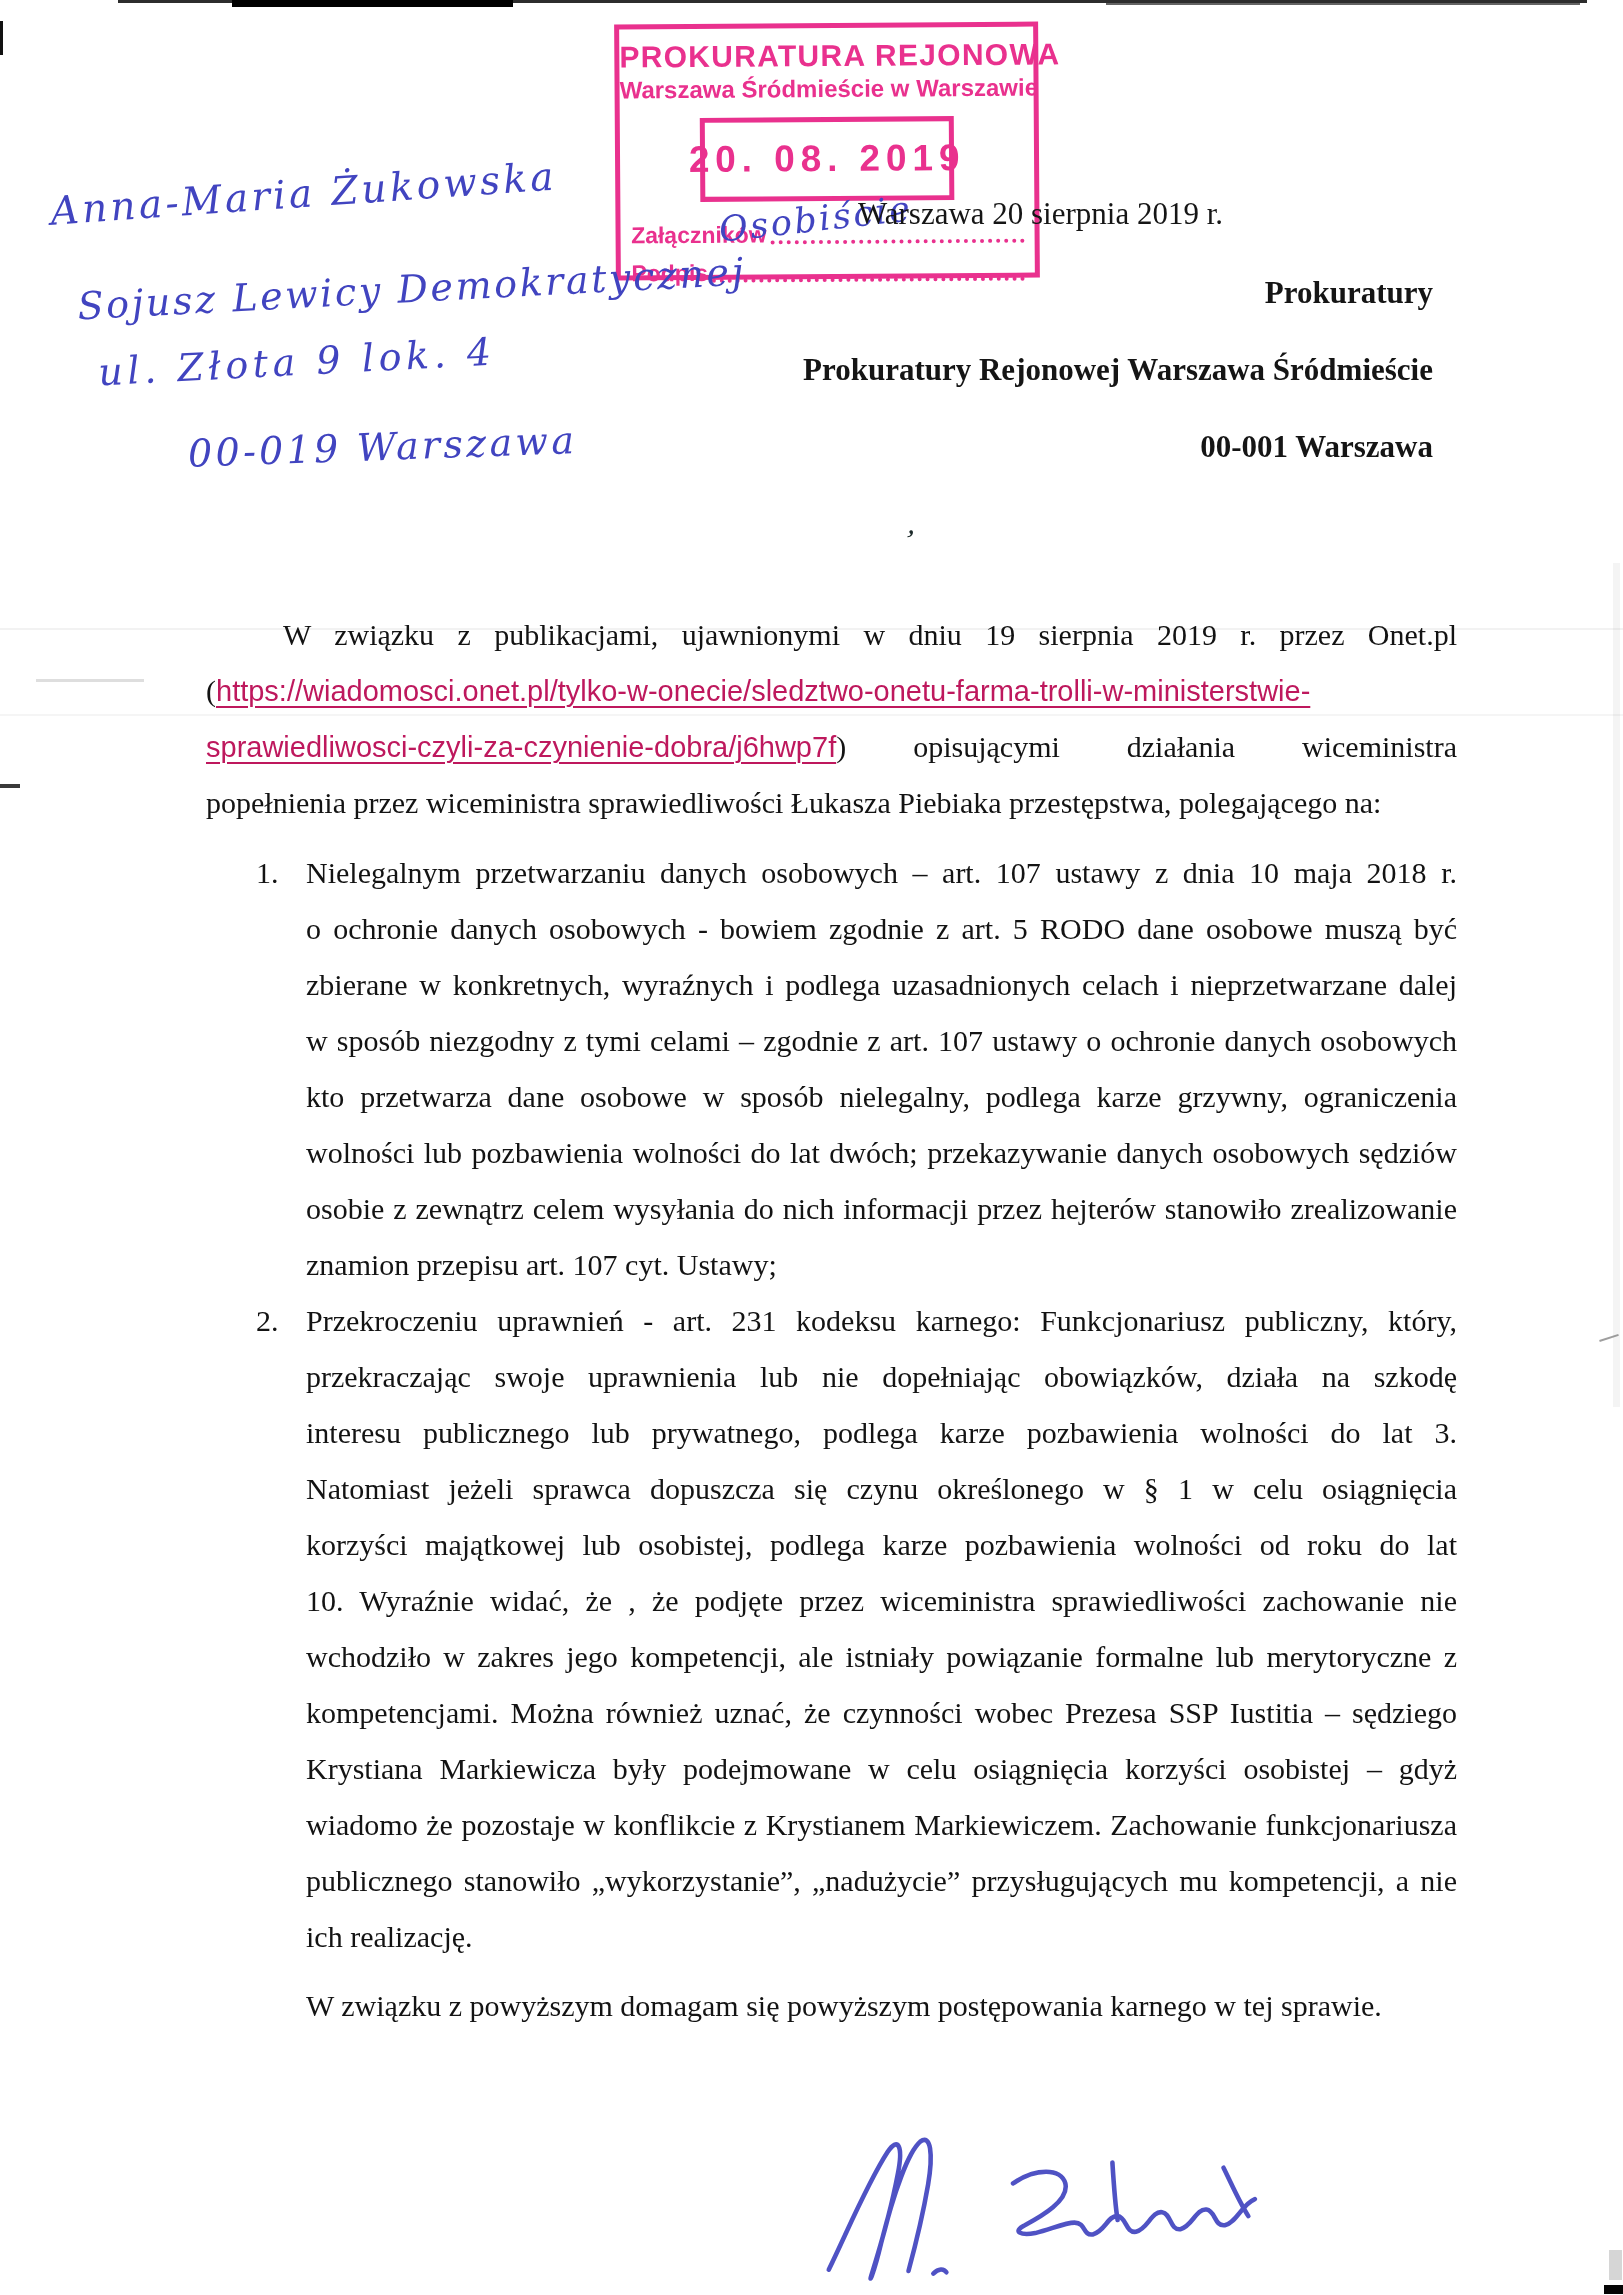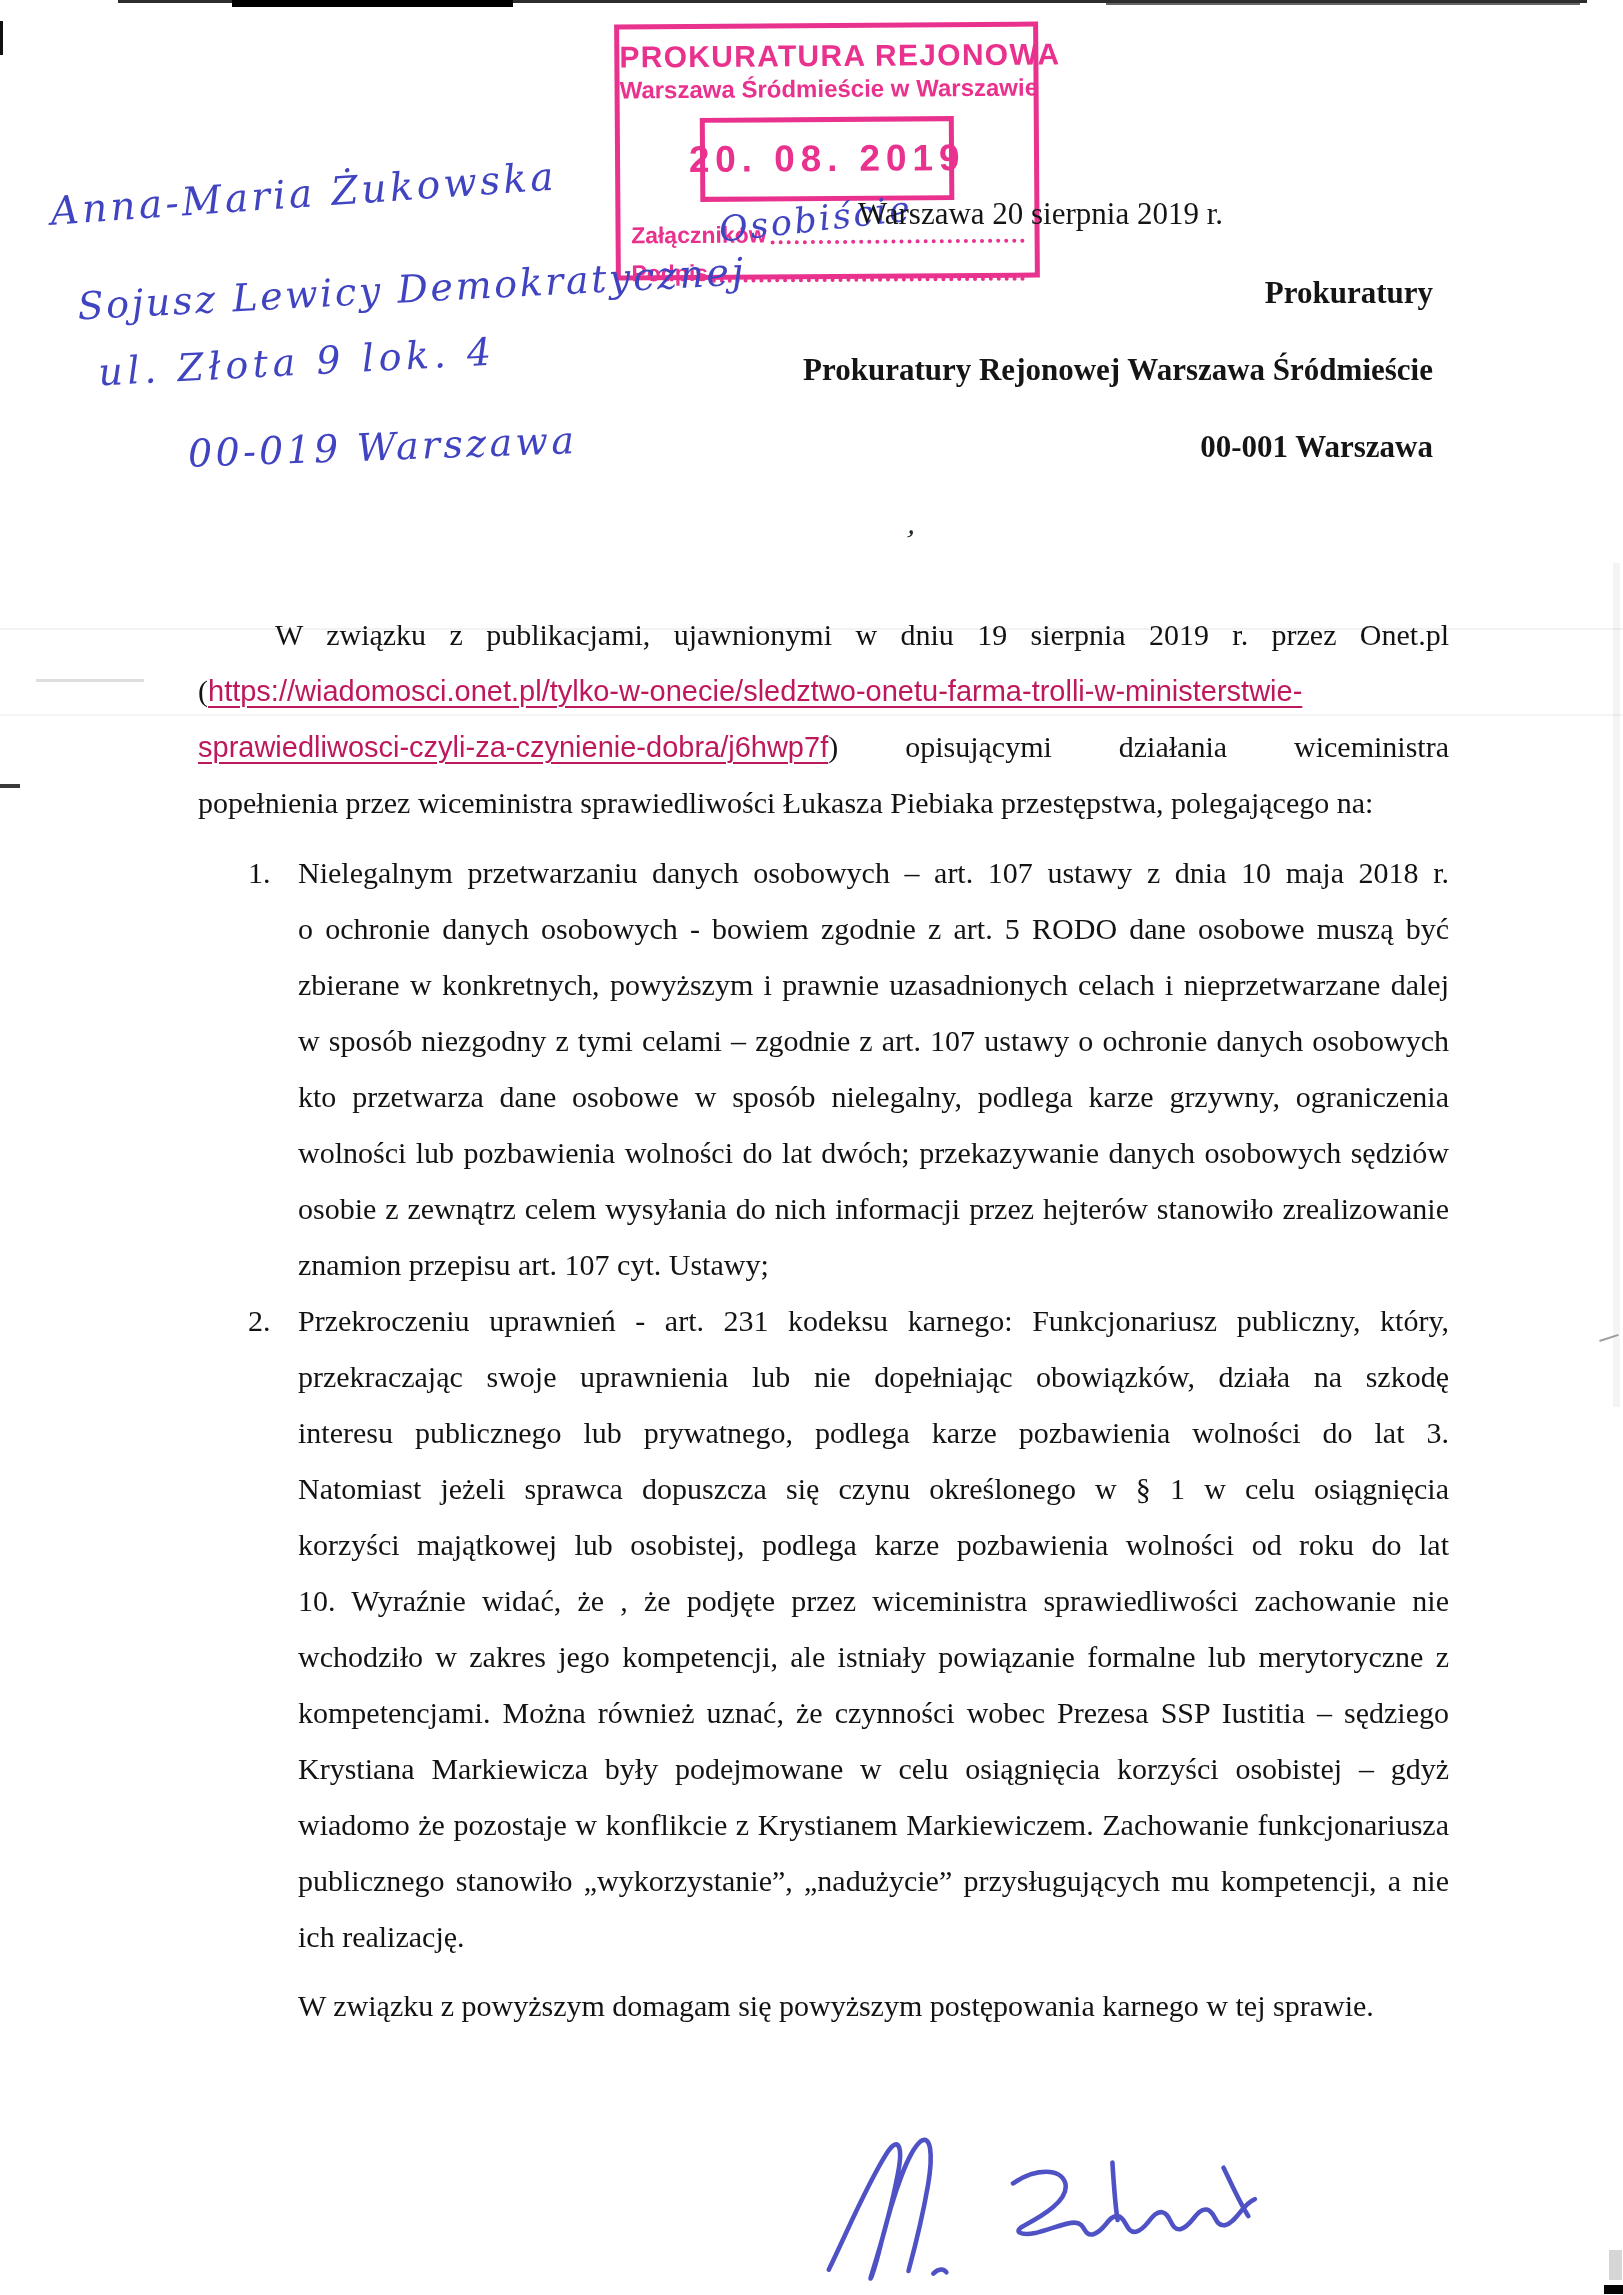--- a/index.html
+++ b/index.html
@@ -48,21 +48,21 @@
   .hand{position:absolute; color:#4144c0; font-family:"DejaVu Serif", serif; font-style:italic; white-space:nowrap;}
   .hw1{left:50px;  top:171px; font-size:39px; letter-spacing:3.3px; transform:rotate(-4deg);}
   .hw2{left:77px; top:267px; font-size:38px; letter-spacing:2.6px; transform:rotate(-3deg);}
   .hw3{left:98px; top:340px; font-size:38px; letter-spacing:4.6px; transform:rotate(-3deg);}
   .hw4{left:188px; top:425px; font-size:38px; letter-spacing:3.3px; transform:rotate(-2deg);}
   
   .recipient{position:absolute; right:190px; top:196px; text-align:right; width:785px;}
   .recipient .date{font-size:31px; margin-bottom:43px;text-align:center;}
   .recipient .b{font-weight:bold; font-size:31px; margin-bottom:41px; white-space:nowrap;}
   
-  .bodytext{position:absolute; left:198px; top:607px; width:1251px; font-size:30px; line-height:56px; color:#131313;}
+  .bodytext{position:absolute; left:206px; top:607px; width:1251px; font-size:30px; line-height:56px; color:#131313;}
   .bl{text-align:justify; text-align-last:justify; height:56px; overflow:hidden;}
   .bl.last{text-align-last:left;}
   .indent1{padding-left:77px; box-sizing:border-box;}
   .url{color:#be185d; font-family:"Liberation Sans", sans-serif; font-size:29px;
        text-decoration:underline; text-decoration-thickness:2px; text-underline-offset:5.2px;}
   .litem{display:flex; align-items:flex-start;}
   .litem .num{width:100px; padding-left:50px; box-sizing:border-box; flex:none;}
   .litem .ltext{flex:1; min-width:0;}
   .p-gap{height:14.4px;}
   .closing{padding-left:100px; margin-top:13px;}
@@ -124,21 +124,21 @@
     <div class="bl"><span class="url">sprawiedliwosci-czyli-za-czynienie-dobra/j6hwp7f</span><span>)</span> <span>opisującymi działania wiceministra</span></div>
     <div class="bl last">popełnienia przez wiceministra sprawiedliwości Łukasza Piebiaka przestępstwa, polegającego na:</div>
 
     <div class="p-gap"></div>
 
     <div class="litem">
       <div class="num">1.</div>
       <div class="ltext">
         <div class="bl">Nielegalnym przetwarzaniu danych osobowych – art. 107 ustawy z dnia 10 maja 2018 r.</div>
         <div class="bl">o ochronie danych osobowych - bowiem zgodnie z art. 5 RODO dane osobowe muszą być</div>
-        <div class="bl">zbierane w konkretnych, powyższym i prawnie uzasadnionych celach i nieprzetwarzane dalej</div>
+        <div class="bl">zbierane w konkretnych, wyraźnych i podlega uzasadnionych celach i nieprzetwarzane dalej</div>
         <div class="bl">w sposób niezgodny z tymi celami – zgodnie z art. 107 ustawy o ochronie danych osobowych</div>
         <div class="bl">kto przetwarza dane osobowe w sposób nielegalny, podlega karze grzywny, ograniczenia</div>
         <div class="bl">wolności lub pozbawienia wolności do lat dwóch; przekazywanie danych osobowych sędziów</div>
         <div class="bl">osobie z zewnątrz celem wysyłania do nich informacji przez hejterów stanowiło zrealizowanie</div>
         <div class="bl last">znamion przepisu art. 107 cyt. Ustawy;</div>
       </div>
     </div>
 
     <div class="litem">
       <div class="num">2.</div>

